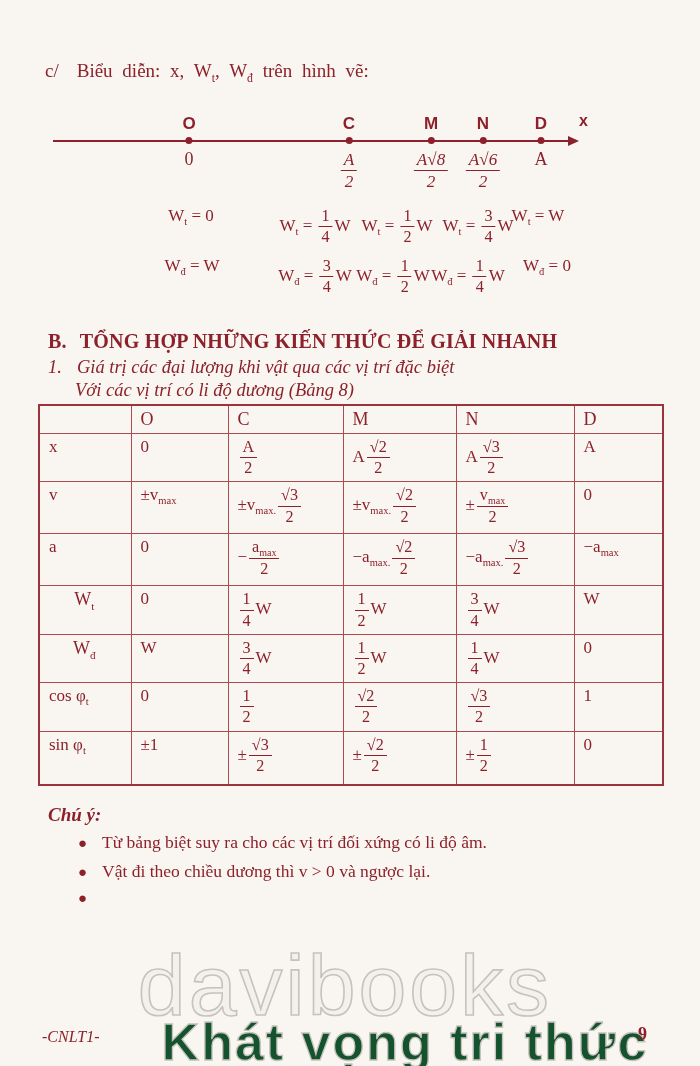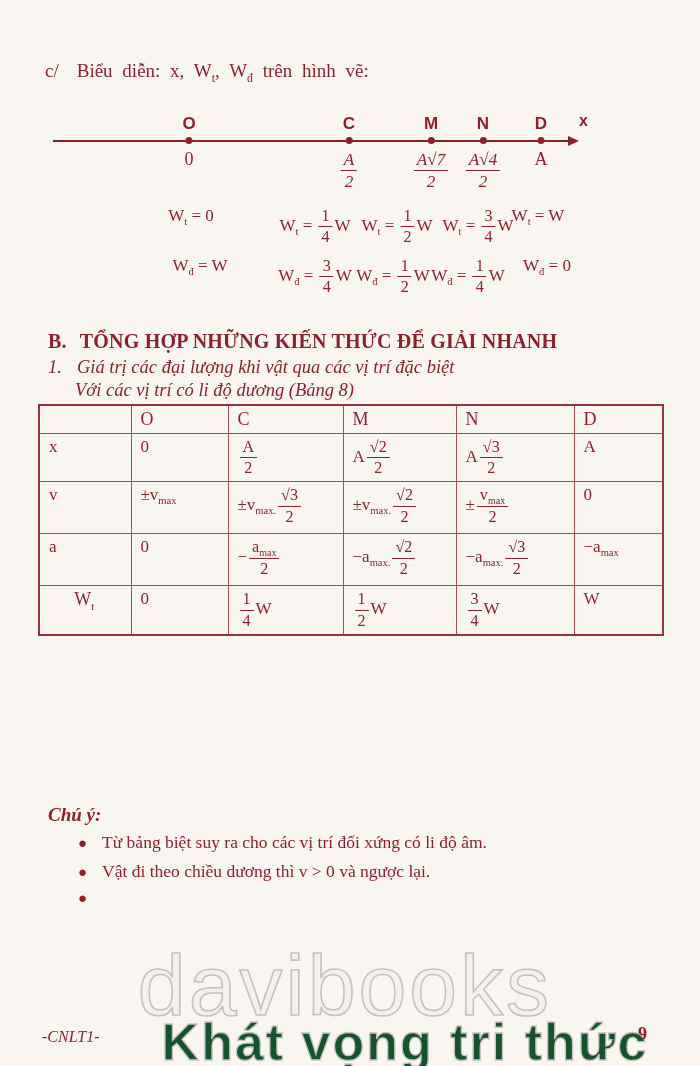--- a/index.html
+++ b/index.html
@@ -24,21 +24,21 @@
   .axis-label{position:absolute;left:579px;top:12px;font-family:"Liberation Sans",sans-serif;font-size:16px;font-weight:600;}
   .pt{position:absolute;top:14px;transform:translateX(-50%);display:flex;flex-direction:column;align-items:center;}
   .pt-top{font-family:"Liberation Sans",sans-serif;font-size:17px;font-weight:600;height:20px;margin-bottom:3px;}
   .dot{width:7px;height:7px;border-radius:50%;background:#8c212b;}
   .pt-bot{margin-top:5px;font-style:italic;font-size:18px;white-space:nowrap;}
   .px0{left:189px}.px1{left:349px}.px2{left:431px}.px3{left:483px}.px4{left:541px}
   
   .fml{position:absolute;transform:translateX(-50%);white-space:nowrap;font-size:17px;}
   .row-wt .fml{top:206px;} .row-wd .fml{top:256px;}
   .fw0{left:191px}.fw1{left:315px}.fw2{left:397px}.fw3{left:478px}.fw4{left:538px}
-  .fd0{left:200px}.fd1{left:315px}.fd2{left:393px}.fd3{left:468px}.fd4{left:547px}
+  .fd0{left:192px}.fd1{left:315px}.fd2{left:393px}.fd3{left:468px}.fd4{left:547px}
   
   .heading-b{position:absolute;left:48px;top:330px;font-size:20px;font-weight:bold;display:flex;gap:13px;letter-spacing:0.2px;}
   .item-1{position:absolute;left:48px;top:357px;font-size:18.5px;font-style:italic;display:flex;gap:15px;}
   .item-1b{position:absolute;left:75px;top:380px;font-size:18.5px;font-style:italic;}
   
   .big-table{position:absolute;left:38px;top:404px;border-collapse:collapse;table-layout:fixed;
     border:2px solid #9b343c;font-size:17px;color:#8c212b;}
   .big-table td{border:1.2px solid #aa4a51;vertical-align:top;padding:3px 2px 3px 9px;overflow:hidden;}
   .big-table tr:nth-child(1){height:25px}
   .big-table tr:nth-child(2){height:48px}
@@ -87,26 +87,26 @@
       <span class="pt-bot" style="font-style:normal;">0</span>
     </div>
     <div class="pt px1">
       <span class="pt-top">C</span>
       <span class="dot"></span>
       <span class="pt-bot"><span class="frac"><span class="fnum">A</span><span class="fden">2</span></span></span>
     </div>
     <div class="pt px2">
       <span class="pt-top">M</span>
       <span class="dot"></span>
-      <span class="pt-bot"><span class="frac"><span class="fnum">A√7</span><span class="fden">2</span></span></span>
+      <span class="pt-bot"><span class="frac"><span class="fnum">A√8</span><span class="fden">2</span></span></span>
     </div>
     <div class="pt px3">
       <span class="pt-top">N</span>
       <span class="dot"></span>
-      <span class="pt-bot"><span class="frac"><span class="fnum">A√4</span><span class="fden">2</span></span></span>
+      <span class="pt-bot"><span class="frac"><span class="fnum">A√6</span><span class="fden">2</span></span></span>
     </div>
     <div class="pt px4">
       <span class="pt-top">D</span>
       <span class="dot"></span>
       <span class="pt-bot" style="font-style:normal;">A</span>
     </div>
   </div>
 
   <div class="row-wt">
     <span class="fml fw0">W<sub>t</sub> = 0</span>
@@ -177,20 +177,44 @@
       <td>−a<sub>max</sub></td>
     </tr>
     <tr>
       <td>W<sub>t</sub></td>
       <td>0</td>
       <td><span class="frac"><span class="fnum">1</span><span class="fden">4</span></span>W</td>
       <td><span class="frac"><span class="fnum">1</span><span class="fden">2</span></span>W</td>
       <td><span class="frac"><span class="fnum">3</span><span class="fden">4</span></span>W</td>
       <td>W</td>
     </tr>
+    <tr>
+      <td>W<sub>đ</sub></td>
+      <td>W</td>
+      <td><span class="frac"><span class="fnum">3</span><span class="fden">4</span></span>W</td>
+      <td><span class="frac"><span class="fnum">1</span><span class="fden">2</span></span>W</td>
+      <td><span class="frac"><span class="fnum">1</span><span class="fden">4</span></span>W</td>
+      <td>0</td>
+    </tr>
+    <tr>
+      <td>cos φ<sub>t</sub></td>
+      <td>0</td>
+      <td><span class="frac"><span class="fnum">1</span><span class="fden">2</span></span></td>
+      <td><span class="frac"><span class="fnum">√2</span><span class="fden">2</span></span></td>
+      <td><span class="frac"><span class="fnum">√3</span><span class="fden">2</span></span></td>
+      <td>1</td>
+    </tr>
+    <tr>
+      <td>sin φ<sub>t</sub></td>
+      <td>±1</td>
+      <td>±<span class="frac"><span class="fnum">√3</span><span class="fden">2</span></span></td>
+      <td>±<span class="frac"><span class="fnum">√2</span><span class="fden">2</span></span></td>
+      <td>±<span class="frac"><span class="fnum">1</span><span class="fden">2</span></span></td>
+      <td>0</td>
+    </tr>
   </tbody>
     </table>
 
   <div class="note-title">Chú ý:</div>
   <ul class="note-list">
     <li>
       <span class="bullet">●</span>
       <span>Từ bảng biệt suy ra cho các vị trí đối xứng có li độ âm.</span>
     </li>
     <li>

